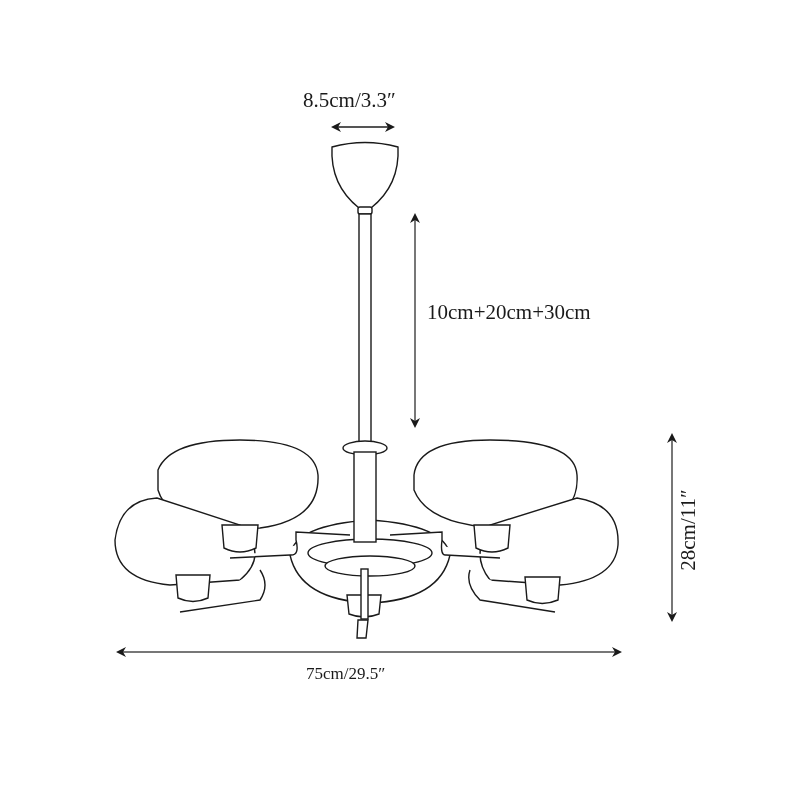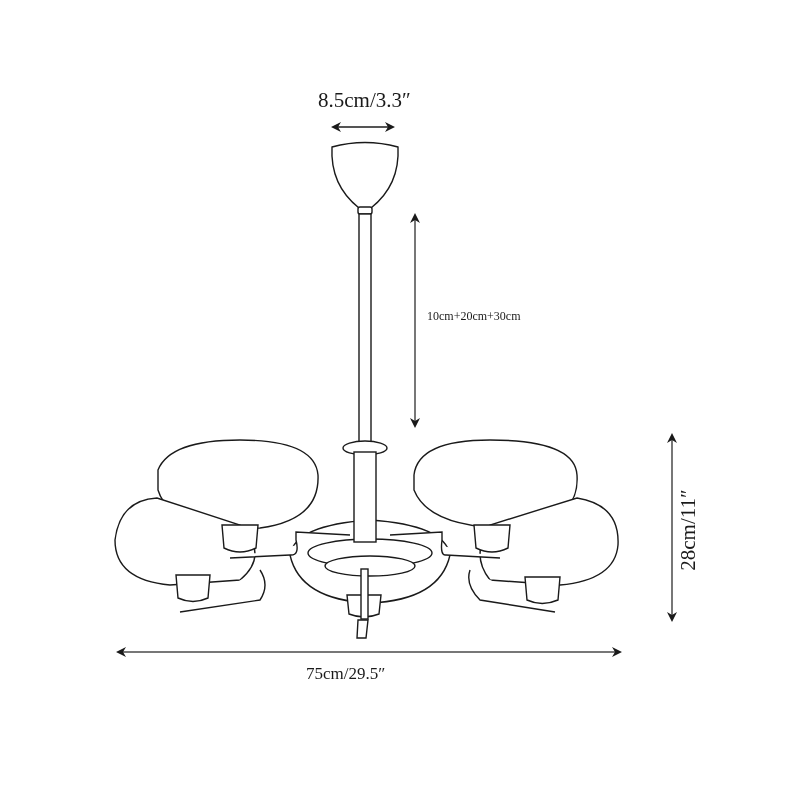--- a/index.html
+++ b/index.html
@@ -1,19 +1,19 @@
 <!DOCTYPE html>
 <html><head>
 <meta charset="utf-8">
 <style>
   html, body { margin: 0; padding: 0; background: #ffffff; }
   body { width: 800px; height: 800px; position: relative; overflow: hidden; font-family: "DejaVu Serif", "Liberation Serif", serif; color: #1a1a1a; }
   .label { position: absolute; font-family: "Liberation Serif", "DejaVu Serif", serif; color: #1a1a1a; white-space: nowrap; }
-  #lbl-top { left: 318px; top: 88px; font-size: 21px; font-family: Liberation Serif, serif; }
-  #lbl-drop { left: 427px; top: 309px; font-size: 12px; text-align: right; }
+  #lbl-top { left: 303px; top: 88px; font-size: 21px; font-family: Liberation Serif, serif; }
+  #lbl-drop { left: 427px; top: 300px; font-size: 21px; text-align: right; }
   #lbl-width { left: 306px; top: 664px; font-size: 17px; }
   #lbl-height { left: 688px; top: 530px; font-size: 21px; transform: translate(-50%, -50%) rotate(-90deg); }
   svg#drawing { position: absolute; left: 0; top: 0; }
 </style>
 </head>
 <body>
 
 <svg id="drawing" width="800" height="800" viewBox="0 0 800 800">
   <defs>
     <marker id="ah" markerWidth="10" markerHeight="10" refX="8" refY="5" orient="auto-start-reverse" markerUnits="userSpaceOnUse">

